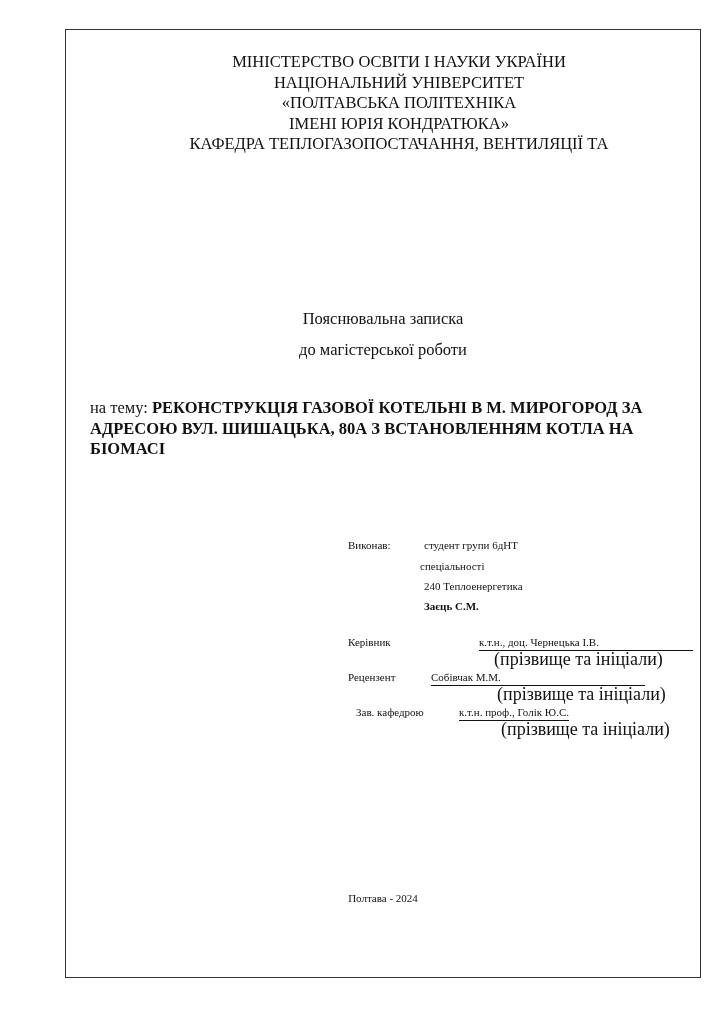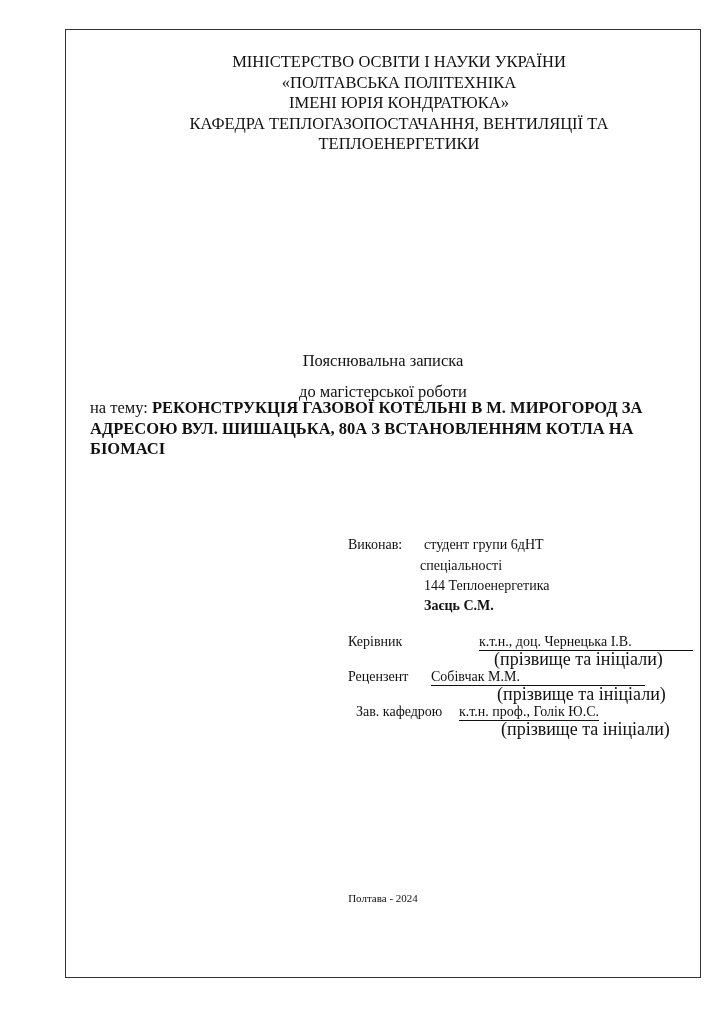--- a/index.html
+++ b/index.html
@@ -32,35 +32,34 @@
     }
     .header {
       top: 52px;
       font-size: 16.5px;
       line-height: 20.5px;
     }
     .header div { white-space: nowrap; margin-left: 32px; }
     .subtitle {
       font-size: 16.5px;
       line-height: 20px;
-      margin-top: 42px;
     }
     .topic {
       position: absolute;
       left: 90px;
       width: 590px;
       top: 398px;
       text-align: left;
       font-size: 16.5px;
       line-height: 20.5px;
     }
     .topic b { font-weight: bold; }
     .info {
       position: absolute;
-      font-size: 14px;
+      font-size: 11px;
       line-height: 20.5px;
       white-space: nowrap;
     }
     .bold { font-weight: bold; }
     .ul {
       display: inline-block;
       border-bottom: 1px solid #111;
       line-height: 16px;
     }
     .caption {
@@ -75,37 +74,37 @@
       font-size: 11px;
     }
   </style>
 </head>
 <body>
 
 <div class="frame"></div>
 
 <div class="center-block header">
   <div>МІНІСТЕРСТВО ОСВІТИ І НАУКИ УКРАЇНИ</div>
+  <div>НАЦІОНАЛЬНИЙ УНІВЕРСИТЕТ</div>
   <div>«ПОЛТАВСЬКА ПОЛІТЕХНІКА</div>
   <div>ІМЕНІ ЮРІЯ КОНДРАТЮКА»</div>
   <div>КАФЕДРА ТЕПЛОГАЗОПОСТАЧАННЯ, ВЕНТИЛЯЦІЇ ТА</div>
-  <div>ТЕПЛОЕНЕРГЕТИКИ</div>
 </div>
 
 <div class="center-block subtitle" style="top:309px;">Пояснювальна записка</div>
 <div class="center-block subtitle" style="top:340px;">до магістерської роботи</div>
 
 <div class="topic">
   <span>на тему: </span><b>РЕКОНСТРУКЦІЯ ГАЗОВОЇ КОТЕЛЬНІ В М. МИРОГОРОД ЗА АДРЕСОЮ ВУЛ. ШИШАЦЬКА, 80А З ВСТАНОВЛЕННЯМ КОТЛА НА БІОМАСІ</b>
 </div>
 
 <div class="info" style="left:348px; top:535px;">Виконав:</div>
 <div class="info" style="left:424px; top:535px;">студент групи 6дНТ</div>
 <div class="info" style="left:420px; top:556px;">спеціальності</div>
-<div class="info" style="left:424px; top:576px;">144 Теплоенергетика</div>
+<div class="info" style="left:424px; top:576px;">240 Теплоенергетика</div>
 <div class="info bold" style="left:424px; top:596px;">Заєць С.М.</div>
 
 <div class="info" style="left:348px; top:632px;">Керівник</div>
 <div class="info" style="left:431px; top:632px;margin-left:48px;">
   <span class="ul" style="width:214px;">к.т.н., доц. Чернецька І.В.</span>
 </div>
 <div class="caption" style="left:486px; top:652px;">(прізвище та ініціали)</div>
 
 <div class="info" style="left:348px; top:667px;">Рецензент</div>
 <div class="info" style="left:431px; top:667px;">

